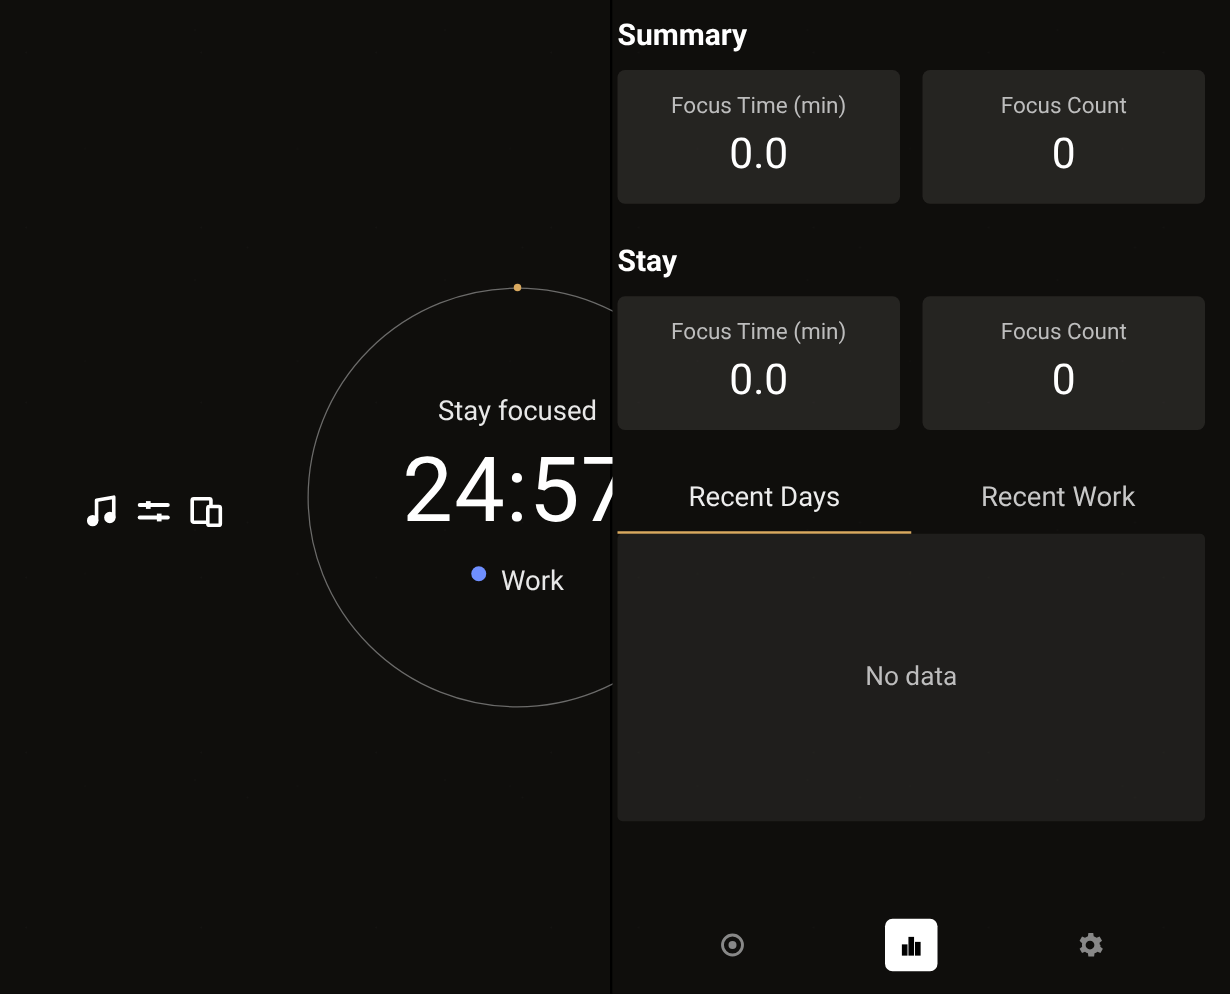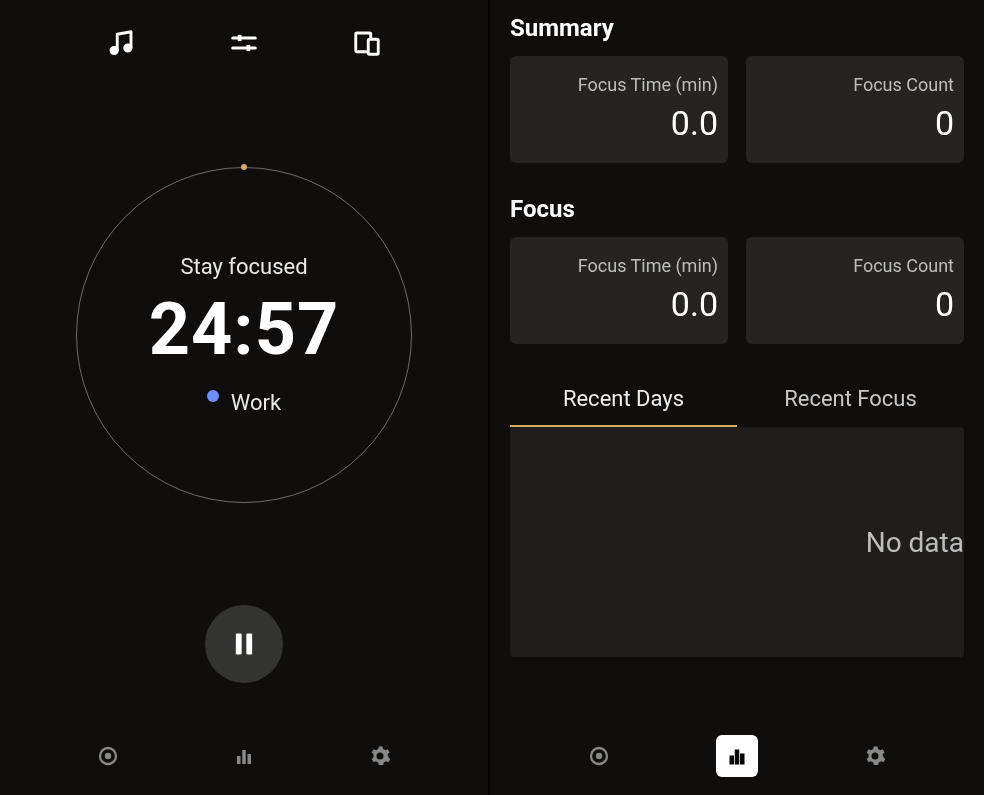--- a/index.html
+++ b/index.html
@@ -24,27 +24,27 @@
         radial-gradient(circle at 15% 30%, rgba(255,255,255,0.02) 0.5px, transparent 1px),
         radial-gradient(circle at 78% 12%, rgba(255,255,255,0.015) 0.5px, transparent 1px),
         radial-gradient(circle at 40% 70%, rgba(255,255,255,0.012) 0.5px, transparent 1px),
         radial-gradient(circle at 90% 90%, rgba(255,255,255,0.018) 0.5px, transparent 1px);
       background-size: 140px 140px, 200px 200px, 170px 170px, 220px 220px;
     }
     .panel-left {
       width: 490px;
       border-right: 2px solid #000;
       display: flex;
-      flex-direction: column;
+      flex-direction: row;
     }
     .panel-right {
       width: 494px;
       display: flex;
       flex-direction: column;
-      padding: 4px 20px 0 20px;
+      padding: 4px 20px 0 4px;
     }
 
     
     .top-icons {
       display: flex;
       justify-content: space-around;
       align-items: center;
       padding: 22px 60px 0 60px;
     }
     .icon-btn {
@@ -87,21 +87,21 @@
       border-radius: 50%;
     }
     .stay-focused {
       font-size: 22px;
       color: #e8e8e8;
       margin-bottom: 8px;
       font-weight: 400;
     }
     .timer-time {
       font-size: 72px;
-      font-weight: 700;
+      font-weight: 400;
       letter-spacing: 1px;
       color: #fff;
     }
     .timer-tag {
       margin-top: 18px;
       font-size: 22px;
       color: #e8e8e8;
       display: flex;
       gap: 12px;
     }
@@ -160,21 +160,21 @@
     }
     .cards {
       display: flex;
       gap: 18px;
     }
     .card {
       flex: 1;
       background: rgba(80,78,74,0.35);
       border-radius: 6px;
       padding: 18px 10px 20px 10px;
-      text-align: right;
+      text-align: center;
     }
     .card-label {
       font-size: 18px;
       color: #bdbdbd;
       margin-bottom: 8px;
     }
     .card-value {
       font-size: 34px;
       font-weight: 400;
       color: #fff;
@@ -197,23 +197,23 @@
       color: #ededed;
       border-bottom: 2px solid #d9a95f;
     }
 
     .no-data-box {
       margin-top: 0;
       background: rgba(80,78,74,0.25);
       border-radius: 4px;
       height: 230px;
       display: flex;
-      justify-content: flex-end;
-      align-items: center;
-      font-size: 28px;
+      justify-content: center;
+      align-items: center;
+      font-size: 21px;
       color: #bdbdbd;
     }
 
     .spacer { flex: 1; }
     .section-gap { height: 22px; }
   </style>
 </head>
 <body>
 
 <div class="panel panel-left">
@@ -293,37 +293,37 @@
       <div class="card-value">0.0</div>
     </div>
     <div class="card">
       <div class="card-label">Focus Count</div>
       <div class="card-value">0</div>
     </div>
   </div>
 
   <div class="section-gap"></div>
 
-  <div class="section-title">Focus</div>
+  <div class="section-title">Stay</div>
   <div class="cards">
     <div class="card">
       <div class="card-label">Focus Time (min)</div>
       <div class="card-value">0.0</div>
     </div>
     <div class="card">
       <div class="card-label">Focus Count</div>
       <div class="card-value">0</div>
     </div>
   </div>
 
   <div class="section-gap"></div>
 
   <div class="tabs">
     <div class="tab active">Recent Days</div>
-    <div class="tab">Recent Focus</div>
+    <div class="tab">Recent Work</div>
   </div>
   <div class="no-data-box">
     <span>No data</span>
   </div>
 
   <div class="spacer"></div>
 
   <div class="bottom-nav" style="padding-left:20px;padding-right:20px;">
     <div class="nav-btn">
       <svg viewBox="0 0 24 24" fill="none" stroke="#888" stroke-width="2.3">

